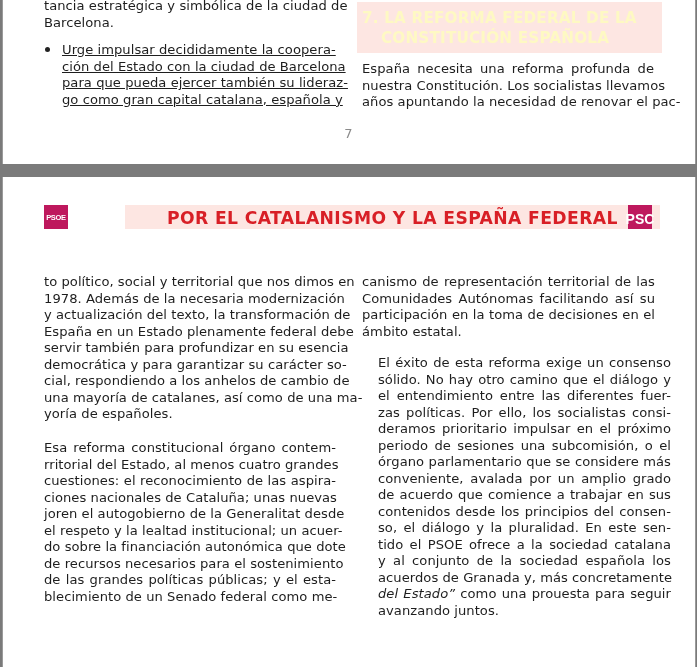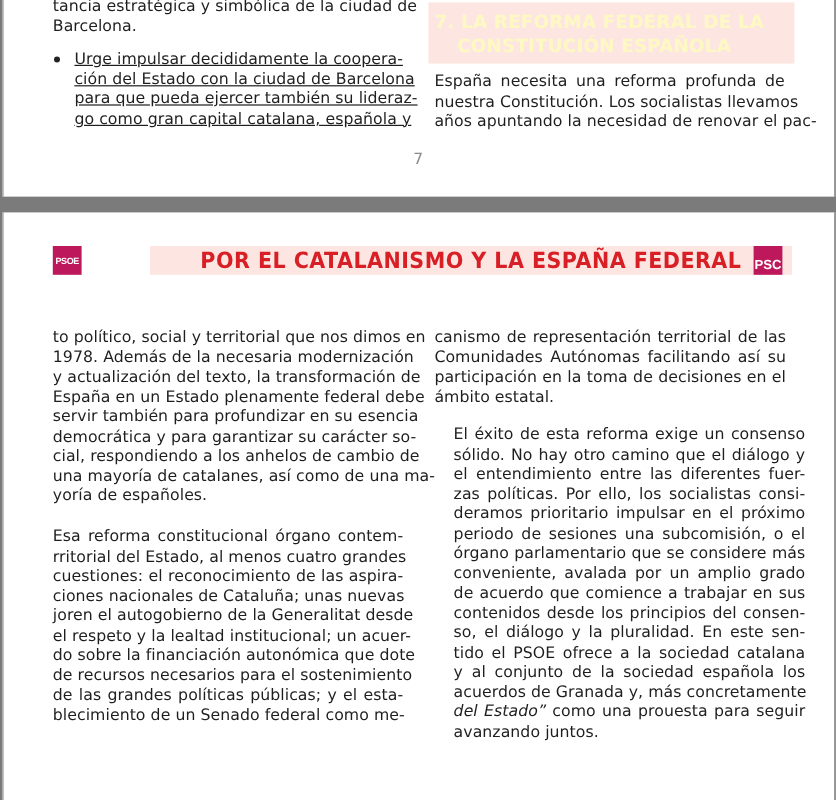--- a/index.html
+++ b/index.html
@@ -45,21 +45,21 @@
     position:absolute; left:0; width:697px; top:126px; text-align:center;
     font-size:13px; color:#8a8a8a;
   }
 
   .logo {
     position:absolute; width:24px; height:24px; background:#be185d;
     color:#fff; font-weight:bold; display:flex; align-items:center; justify-content:center;
     font-family:Liberation Sans, sans-serif;
   }
   .logo-psoe { left:44px; top:205px; font-size:7.5px; letter-spacing:-0.3px; }
-  .logo-psc { left:628px; top:205px; font-size:11px; align-items:flex-end; padding-bottom:2px; box-sizing:border-box; }
+  .logo-psc { left:628px; top:205px; font-size:14px; align-items:flex-end; padding-bottom:2px; box-sizing:border-box; }
   .logo-psc .c { font-weight:900; }
 
   .banner {
     position:absolute; left:82px; top:205px; width:535px; height:24px;
     background:#fde6e2; display:flex; align-items:center; justify-content:center;margin-left:43px;
   }
   .banner-title {
     color:#d81f26; font-weight:bold; font-size:18.5px; letter-spacing:0.4px;
     font-family:"DejaVu Sans", sans-serif; transform:scaleX(0.93);
   }

